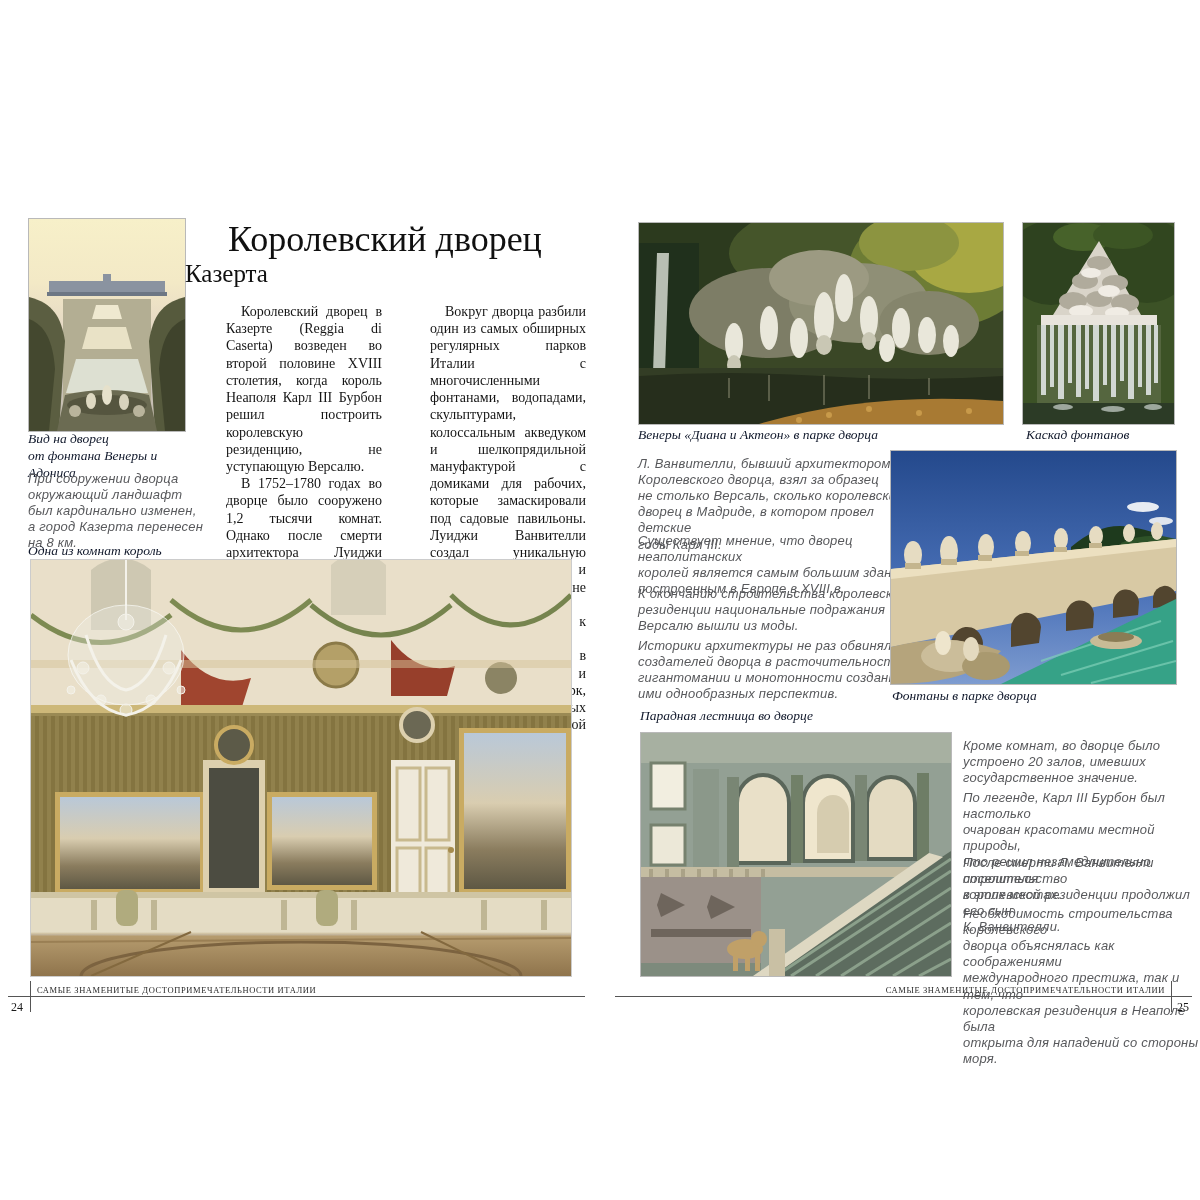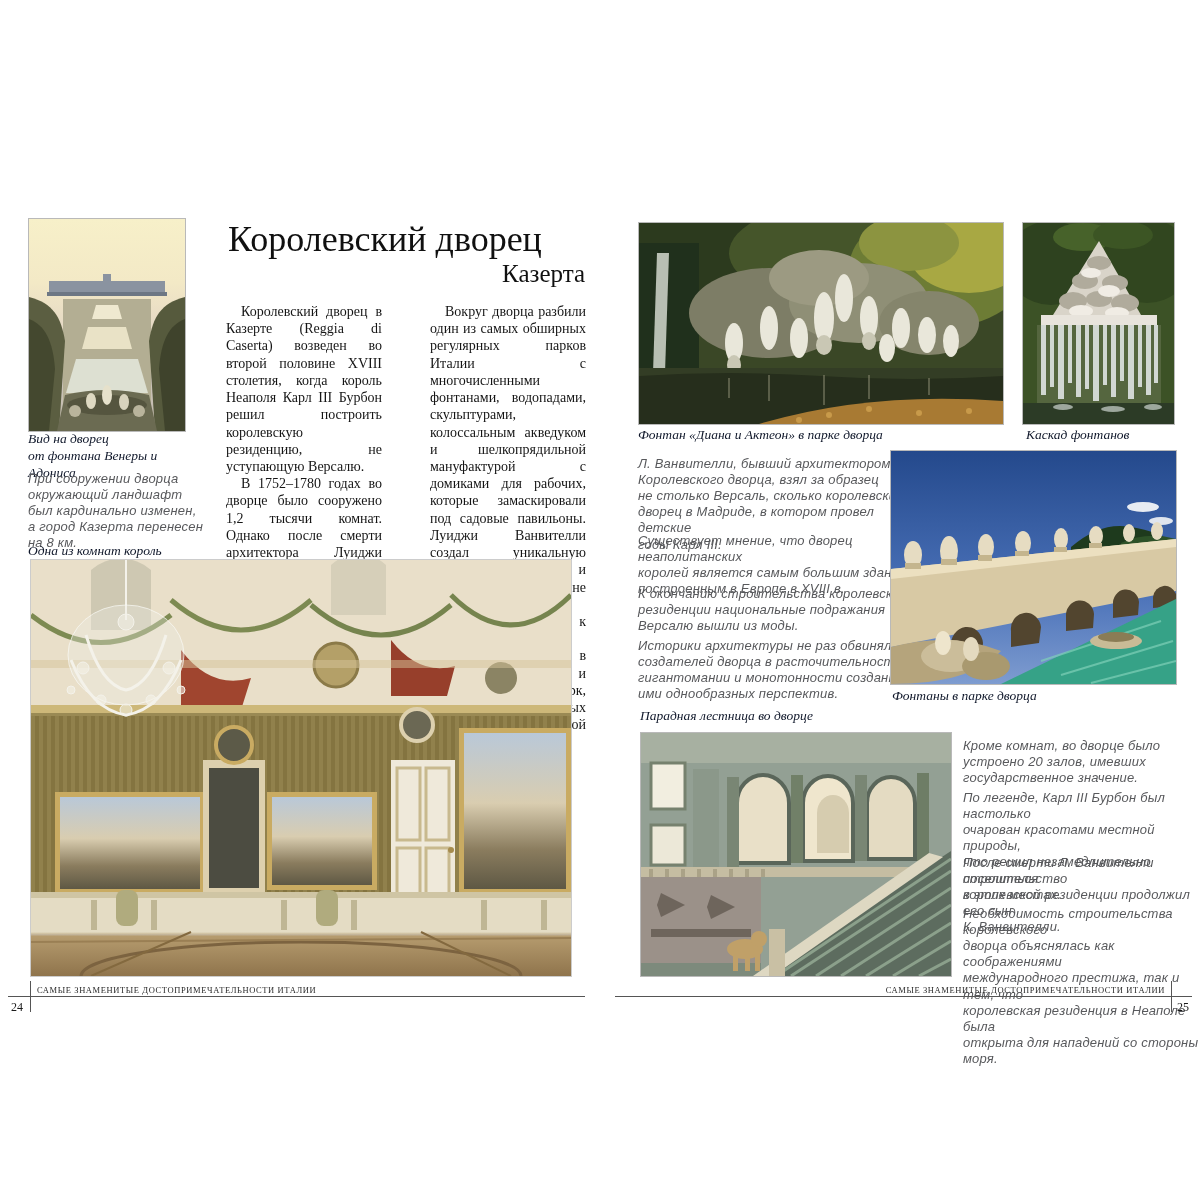--- a/index.html
+++ b/index.html
@@ -6,21 +6,21 @@
   #spread{position:relative;width:1200px;height:1200px;background:#ffffff;overflow:hidden;
           font-family:"Liberation Serif",serif;}
   .photo{position:absolute;border:1px solid #b9b9b9;overflow:hidden;background:#ddd;}
   .photo svg{display:block;width:100%;height:100%;}
   .cap{position:absolute;font:italic 13.5px/1.25 "Liberation Serif",serif;color:#0f172a;white-space:pre-line;}
   .note{position:absolute;font:italic 13px/1.24 "Liberation Sans",sans-serif;color:#58595c;white-space:pre-line;letter-spacing:.2px;}
   .bodycol{position:absolute;width:197px;}
   .bodycol p{margin:0;text-indent:15px;text-align:justify;font:14px/1.23 "Liberation Serif",serif;color:#151515;padding-left:41px;}
   #main-title{position:absolute;left:185px;top:220px;width:400px;text-align:center;
               font:36px/1.1 "Liberation Serif",serif;color:#101010;}
-  #sub-title{position:absolute;left:185px;top:260px;width:400px;text-align:right;
+  #sub-title{position:absolute;left:185px;top:260px;width:400px;text-align:left;
              font:25px/1.1 "Liberation Serif",serif;color:#101010;}
   .footer-text{position:absolute;font:8.5px "Liberation Serif",serif;letter-spacing:.6px;color:#2a2a2a;}
   .pagenum{position:absolute;font:12px "Liberation Serif",serif;color:#1a1a1a;}
   .hline{position:absolute;height:1px;background:#555;}
   .vline{position:absolute;width:1px;background:#555;}
 </style>
 </head>
 <body>
 
 <div id="spread">
@@ -280,21 +280,21 @@
       </g>
       <rect y="180" width="151" height="21" fill="#2c3b26"></rect>
       <g fill="#cdd6d0" opacity="0.7">
         <ellipse cx="40" cy="184" rx="10" ry="3"></ellipse>
           <ellipse cx="90" cy="186" rx="12" ry="3"></ellipse>
           <ellipse cx="130" cy="184" rx="9" ry="3"></ellipse>
       </g>
     </svg>
   </div>
 
-  <div class="cap" style="left:638px;top:427px;width:330px;">Фонтан «Диана и Актеон» в парке дворца</div>
+  <div class="cap" style="left:638px;top:427px;width:330px;">Венеры «Диана и Актеон» в парке дворца</div>
   <div class="cap" style="left:1026px;top:427px;width:160px;">Каскад фонтанов</div>
 
   <div>
     <div class="note" style="left:638px;top:456px;width:270px;">Л. Ванвителли, бывший архитектором
 Королевского дворца, взял за образец
 не столько Версаль, сколько королевский
 дворец в Мадриде, в котором провел детские
 годы Карл III.</div>
     <div class="note" style="left:638px;top:533px;width:290px;">Существует мнение, что дворец неаполитанских
 королей является самым большим зданием,

